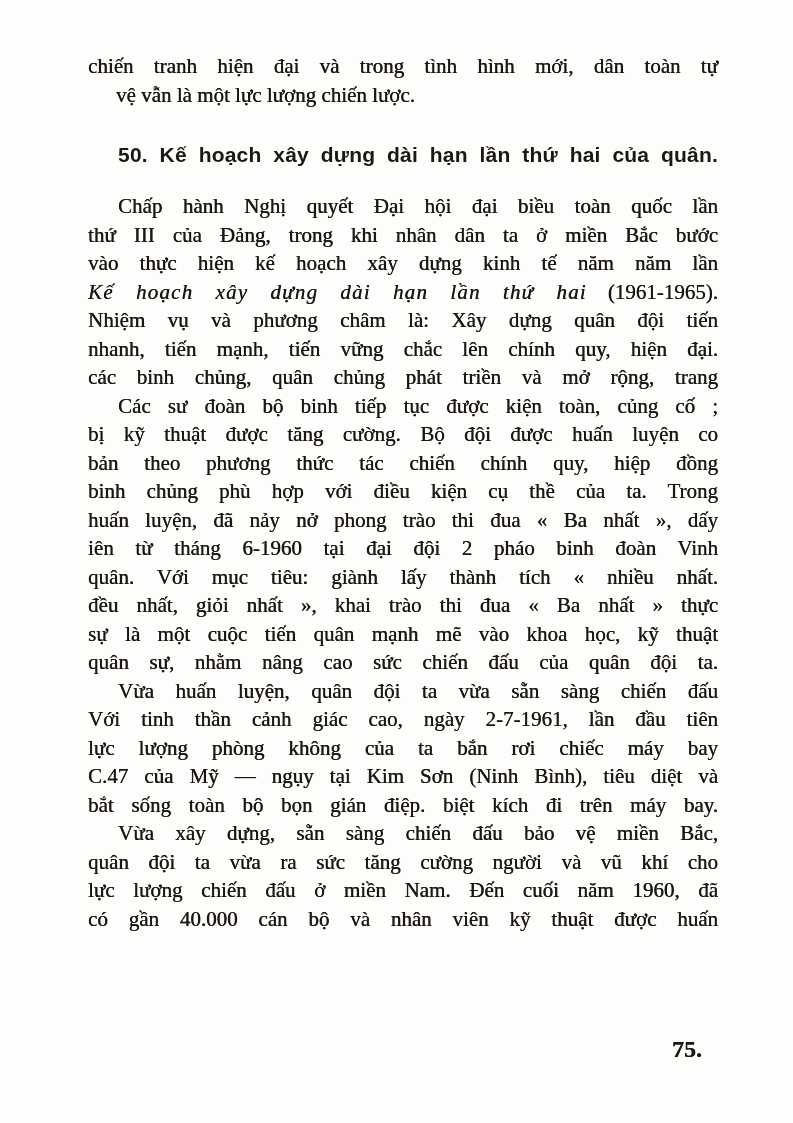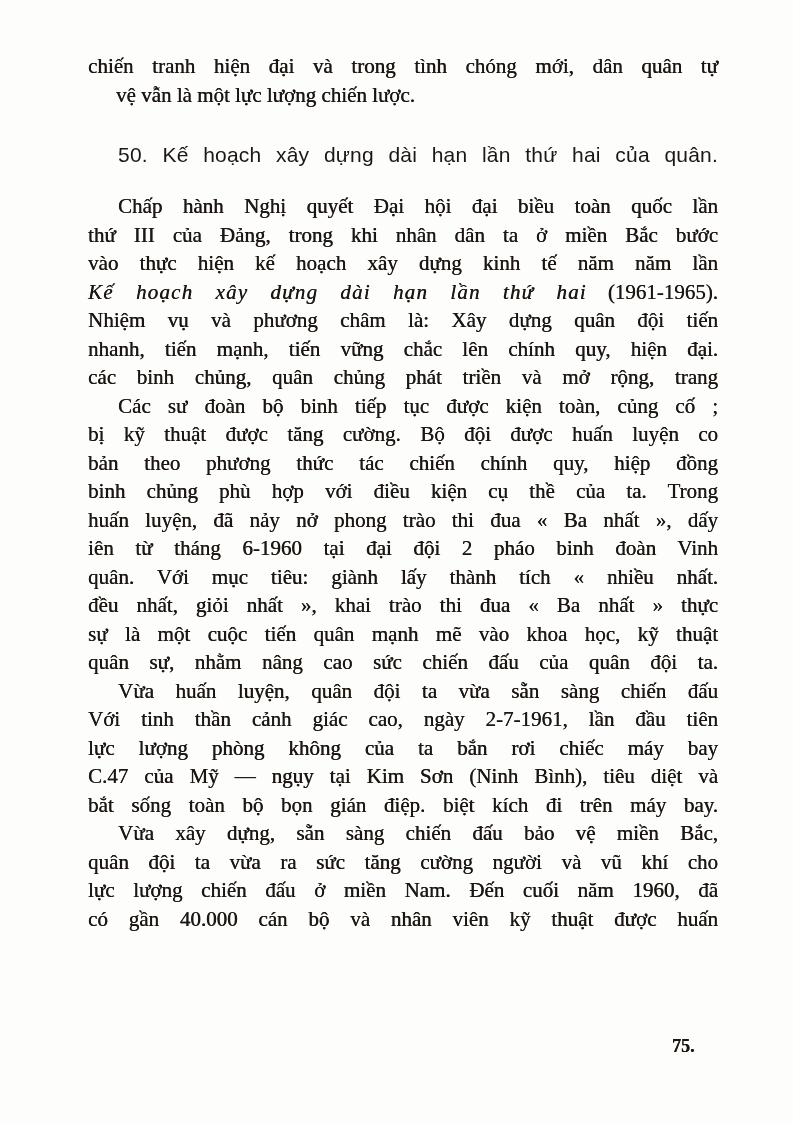--- a/index.html
+++ b/index.html
@@ -27,48 +27,48 @@
     text-align: justify;
     text-align-last: justify;
     white-space: normal;
     overflow: visible;
   }
   .line.nojust { text-align-last: left; margin-left: 28px; }
   .line.indent { text-indent: 30px; }
   .para.heading { margin-top: 31px; margin-bottom: 22px; }
   .para.heading .line {
     font-family: "Liberation Sans", sans-serif;
-    font-weight: 400;
+    font-weight: 700;
     font-size: 21px;
     line-height: 30px;
     height: 30px;
     letter-spacing: 0.2px;
   }
   .seg.it {
     font-style: italic;
     letter-spacing: 1.2px;
   }
   .pagenum {
     position: absolute;
     top: 1036px;
     left: 672px;
-    font-size: 18px;
+    font-size: 24px;
     font-weight: 700;
     font-family: "Liberation Serif", serif;
     color: #1c1712;
     text-shadow: 0.35px 0 0 currentColor;
   }
 </style>
 </head>
 <body>
 
 <div class="page">
   <div class="textblock">
       <div class="para body">
-        <div class="line"><span class="seg">chiến tranh hiện đại và trong tình chóng mới, dân quân tự</span></div>
+        <div class="line"><span class="seg">chiến tranh hiện đại và trong tình hình mới, dân toàn tự</span></div>
         <div class="line nojust"><span class="seg">vệ vẫn là một lực lượng chiến lược.</span></div>
       </div>
       <div class="para heading">
         <div class="line indent"><span class="seg">50. Kế hoạch xây dựng dài hạn lần thứ hai của quân.</span></div>
       </div>
       <div class="para body">
         <div class="line indent"><span class="seg">Chấp hành Nghị quyết Đại hội đại biều toàn quốc lần</span></div>
         <div class="line"><span class="seg">thứ III của Đảng, trong khi nhân dân ta ở miền Bắc bước</span></div>
         <div class="line"><span class="seg">vào thực hiện kế hoạch xây dựng kinh tế năm năm lần</span></div>
         <div class="line"><span class="seg it">Kế hoạch xây dựng dài hạn lần thứ hai</span><span class="seg"> (1961-1965).</span></div>

